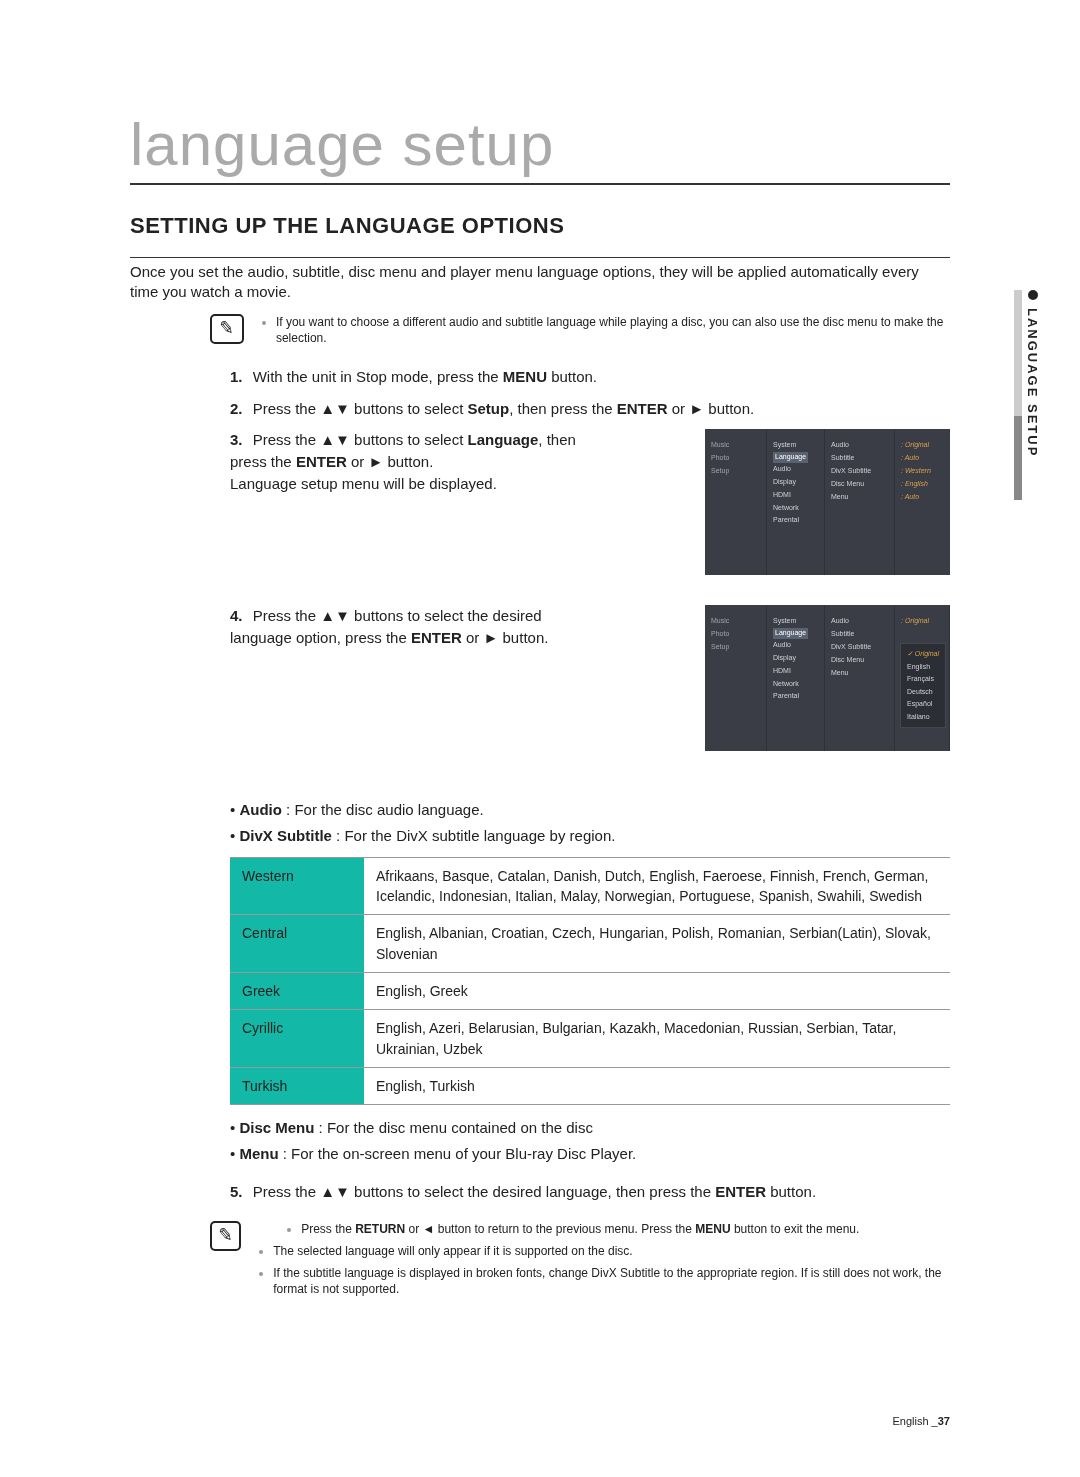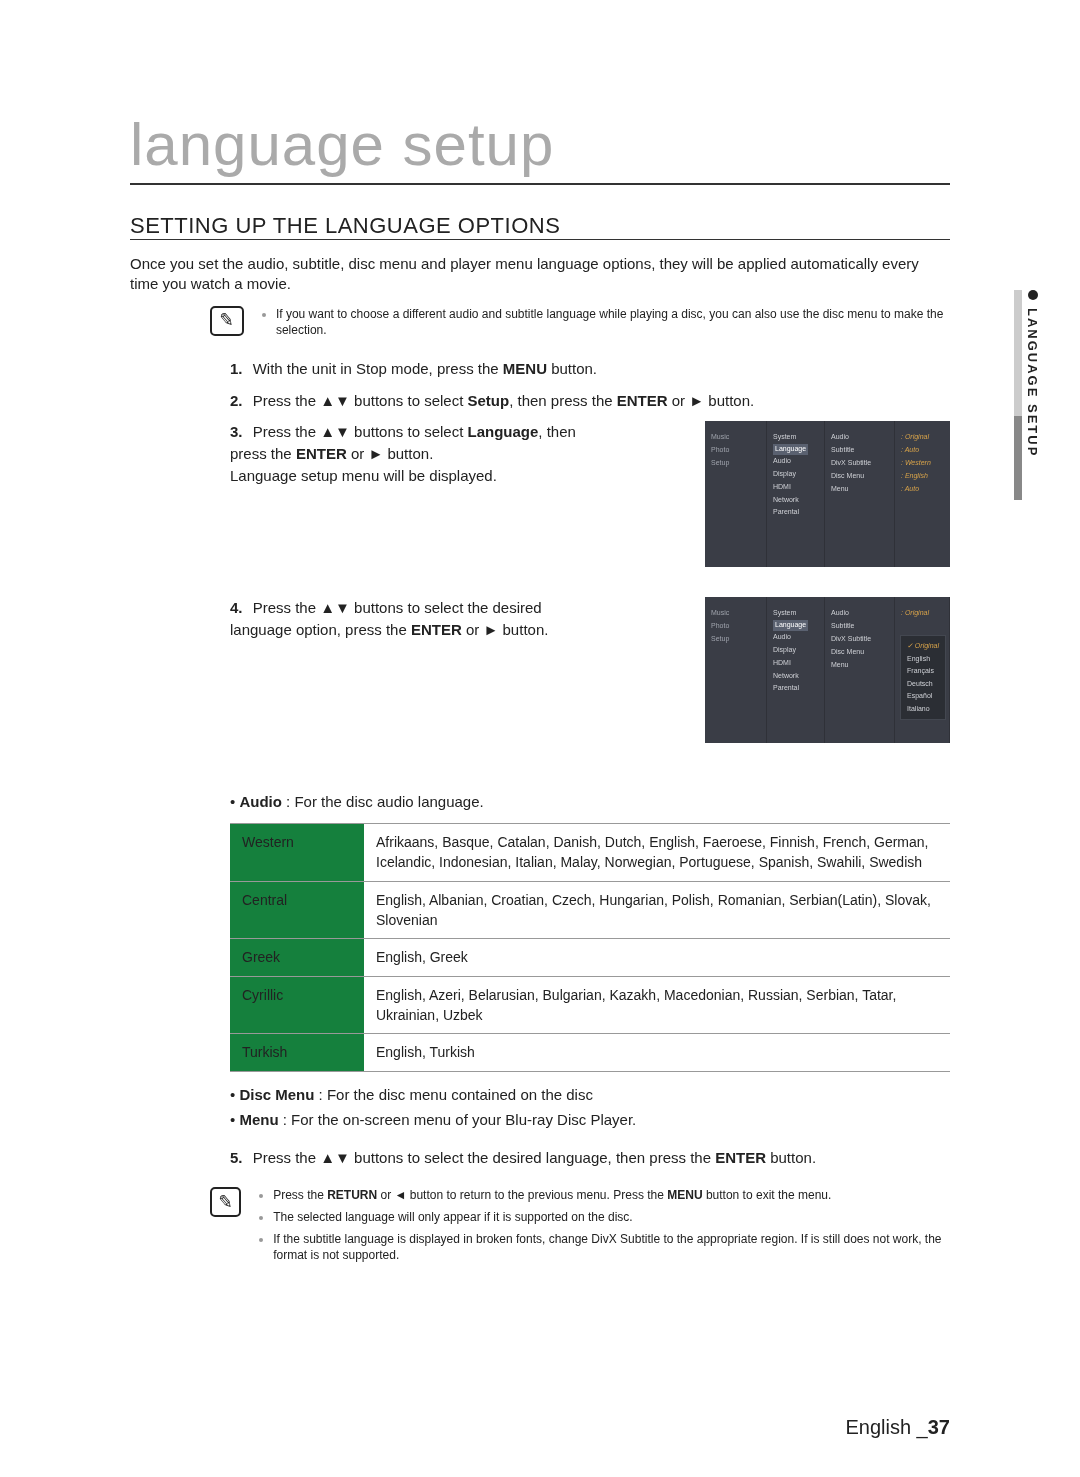--- a/index.html
+++ b/index.html
@@ -21,25 +21,25 @@
     font-size: 60px;
     font-weight: 300;
     letter-spacing: 1px;
     color: #aaa;
     border-bottom: 2px solid #333;
     padding-bottom: 4px;
     margin-bottom: 28px;
   }
   .subtitle {
     font-size: 22px;
-    font-weight: 400;
+    font-weight: 700;
     letter-spacing: 0.5px;
     border-bottom: 1px solid #333;
-    padding-bottom: 0;
-    margin-bottom: 14px;
+    padding-bottom: 18px;
+    margin-bottom: 4px;
   }
   .intro {
     font-size: 15px;
     line-height: 1.35;
     margin-bottom: 11px;
   }
   .note-block {
     display: flex;
     align-items: flex-start;
     margin-left: 80px;
@@ -161,27 +161,27 @@
     margin: 6px 0 12px 0;
   }
   table.region td {
     border-top: 1px solid #999;
     border-bottom: 1px solid #999;
     padding: 8px 12px;
     vertical-align: top;
   }
   table.region td:first-child {
     width: 110px;
-    background: #15803d;
+    background: #14b8a6;
   }
   .footer {
     position: absolute;
-    bottom: 38px;
+    bottom: 50px;
     right: 130px;
-    font-size: 20px;
+    font-size: 11px;
   }
   .footer .pg { font-weight: 700; }
 </style>
 </head>
 <body>
 
 <div class="page">
 
   <div class="title">language setup</div>
   <div class="subtitle">SETTING UP THE LANGUAGE OPTIONS</div>
@@ -263,20 +263,21 @@
               <div class="sc-item">Français</div>
               <div class="sc-item">Deutsch</div>
               <div class="sc-item">Español</div>
               <div class="sc-item">Italiano</div>
             </div>
           </div>
       </div>
 
       <ul class="bullets" style="margin-top:48px;">
         <li><b>Audio</b><span> : For the disc audio language.</span></li>
+        <li><b>DivX Subtitle</b><span> : For the DivX subtitle language by region.</span></li>
       </ul>
 
       <table class="region">
         <tbody id="region-body">
             <tr>
               <td>Western</td>
               <td>Afrikaans, Basque, Catalan, Danish, Dutch, English, Faeroese, Finnish, French, German, Icelandic, Indonesian, Italian, Malay, Norwegian, Portuguese, Spanish, Swahili, Swedish</td>
             </tr>
             <tr>
               <td>Central</td>
@@ -305,21 +306,21 @@
 
     <li style="margin-top:16px;">
       <span class="step-num">5.</span>
       <span>Press the </span><span class="arrow">▲▼</span><span> buttons to select the desired language, then press the </span><b>ENTER</b><span> button.</span>
     </li>
   </ol>
 
   <div class="note-block" style="margin-top:18px;">
     <span class="note-icon"></span>
     <ul class="note-items" id="note2-list">
-        <li style="margin-bottom: 6px;">Press the <b>RETURN</b> or <span class="arrow">◄</span> button to return to the previous menu. Press the <b>MENU</b> button to exit the menu.</li>
+        <li style="margin-bottom: 6px; margin-left: 28px;">Press the <b>RETURN</b> or <span class="arrow">◄</span> button to return to the previous menu. Press the <b>MENU</b> button to exit the menu.</li>
         <li style="margin-bottom: 6px;">The selected language will only appear if it is supported on the disc.</li>
         <li style="margin-bottom: 6px;">If the subtitle language is displayed in broken fonts, change DivX Subtitle to the appropriate region. If is still does not work, the format is not supported.</li>
       </ul>
   </div>
 
   <div class="tab-bars"></div>
   <div class="tab-right">
     <span class="dot"></span>
     <span>LANGUAGE SETUP</span>
   </div>

